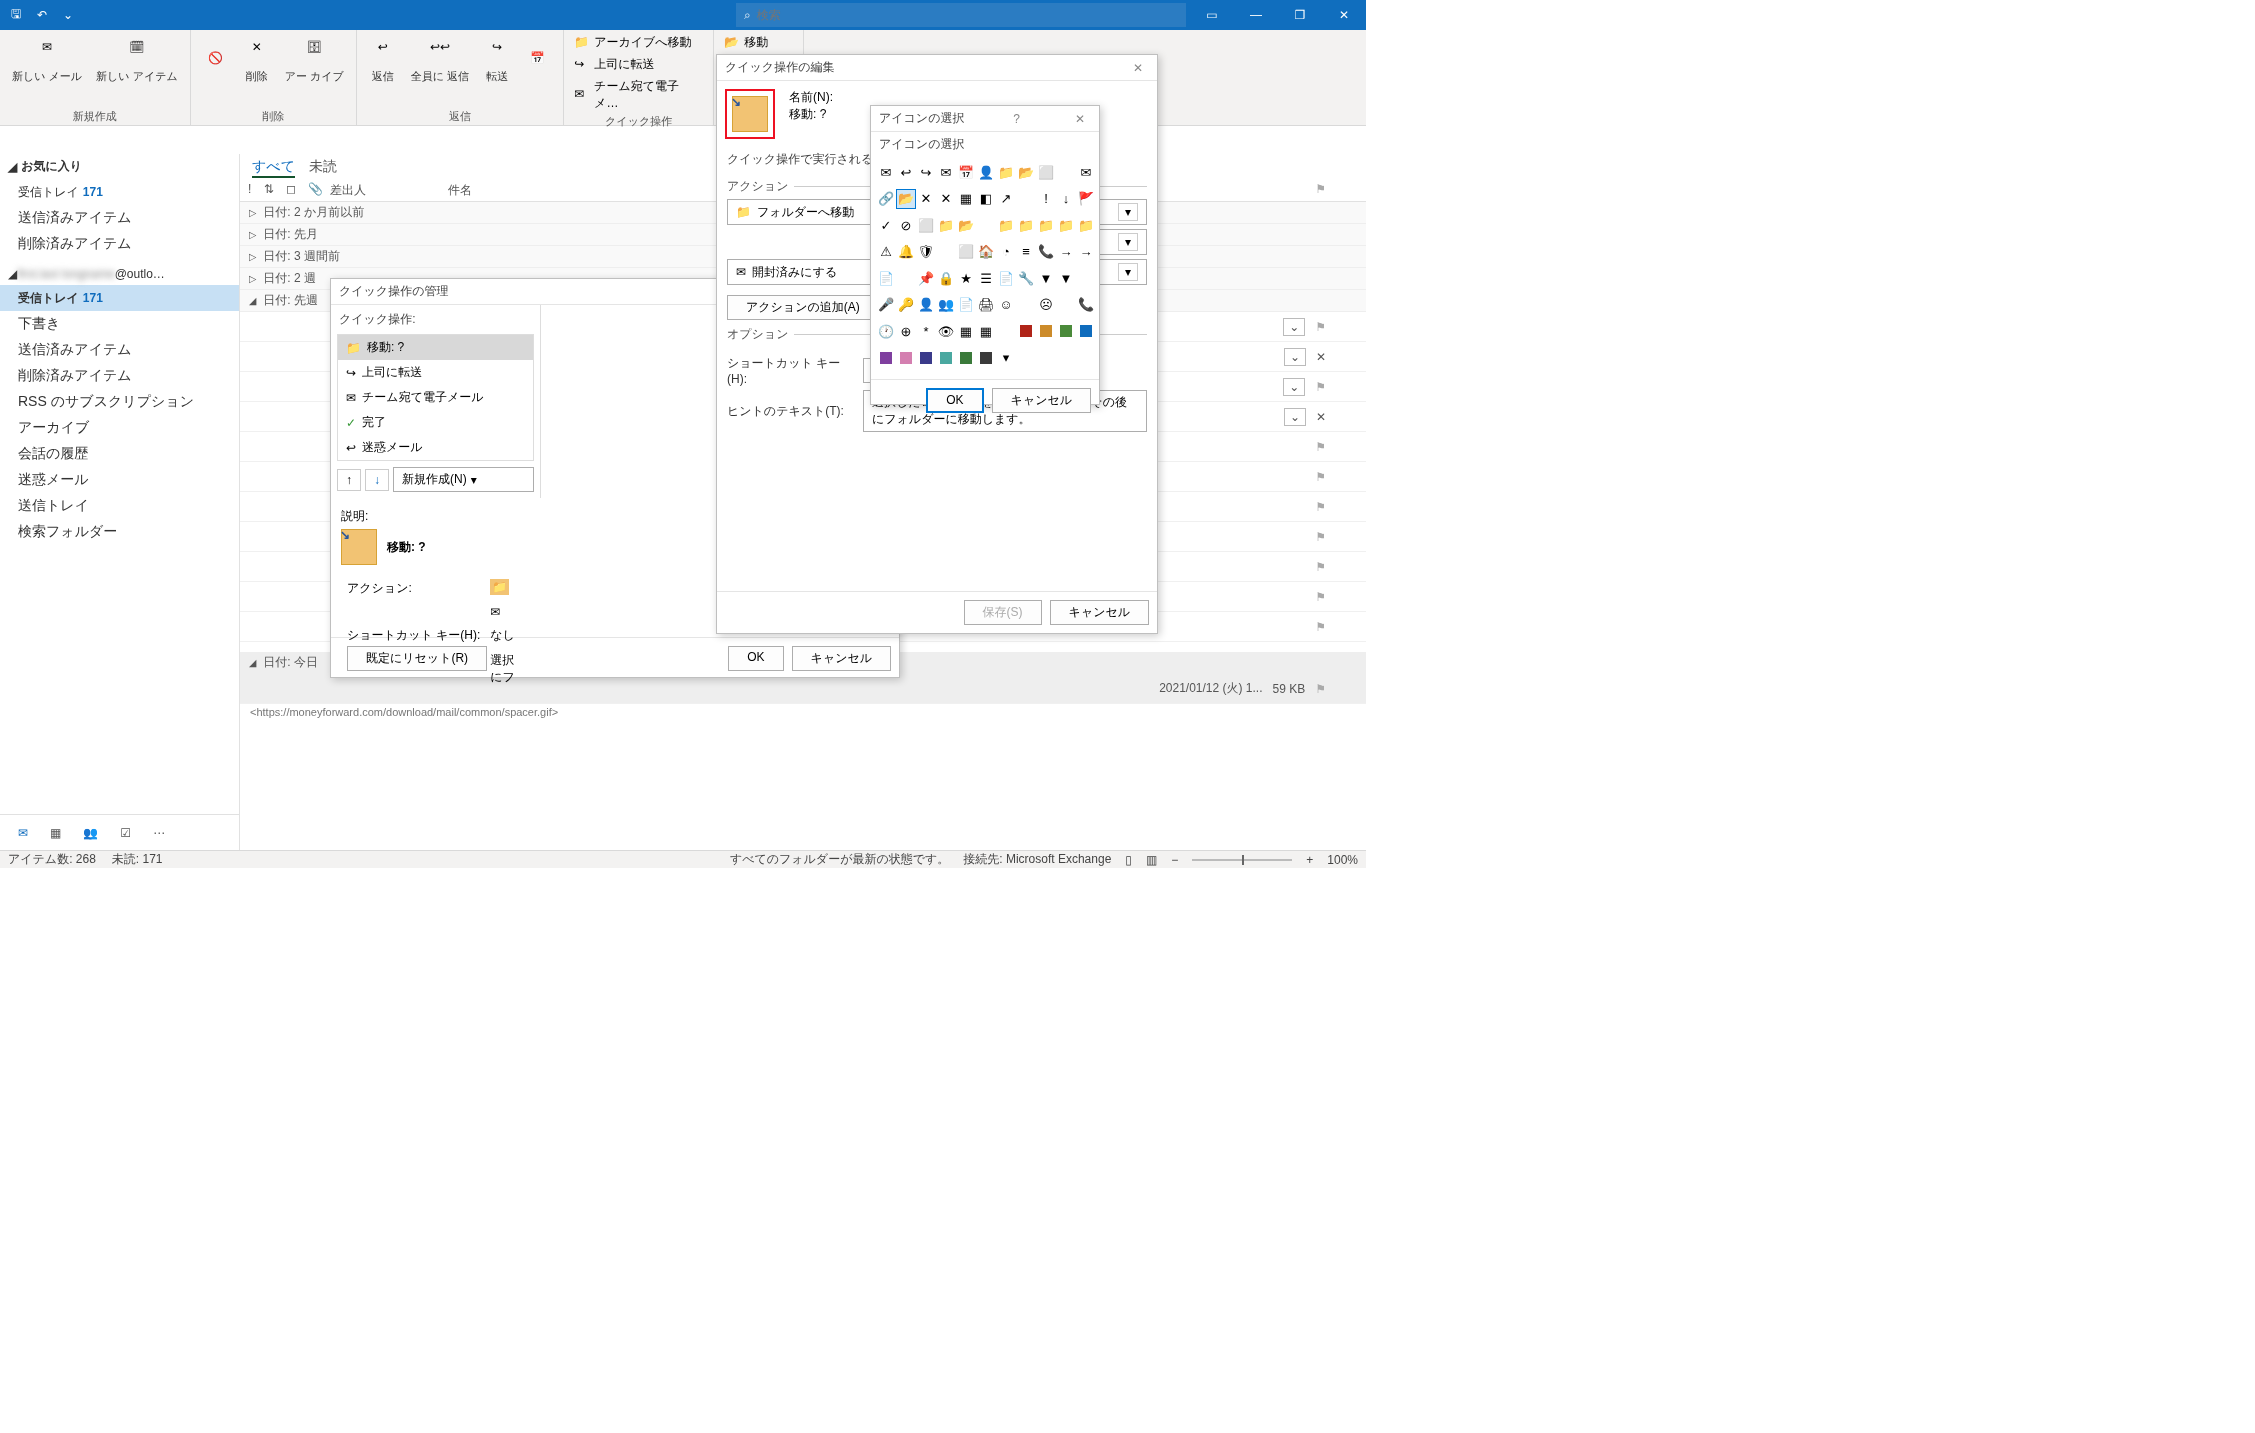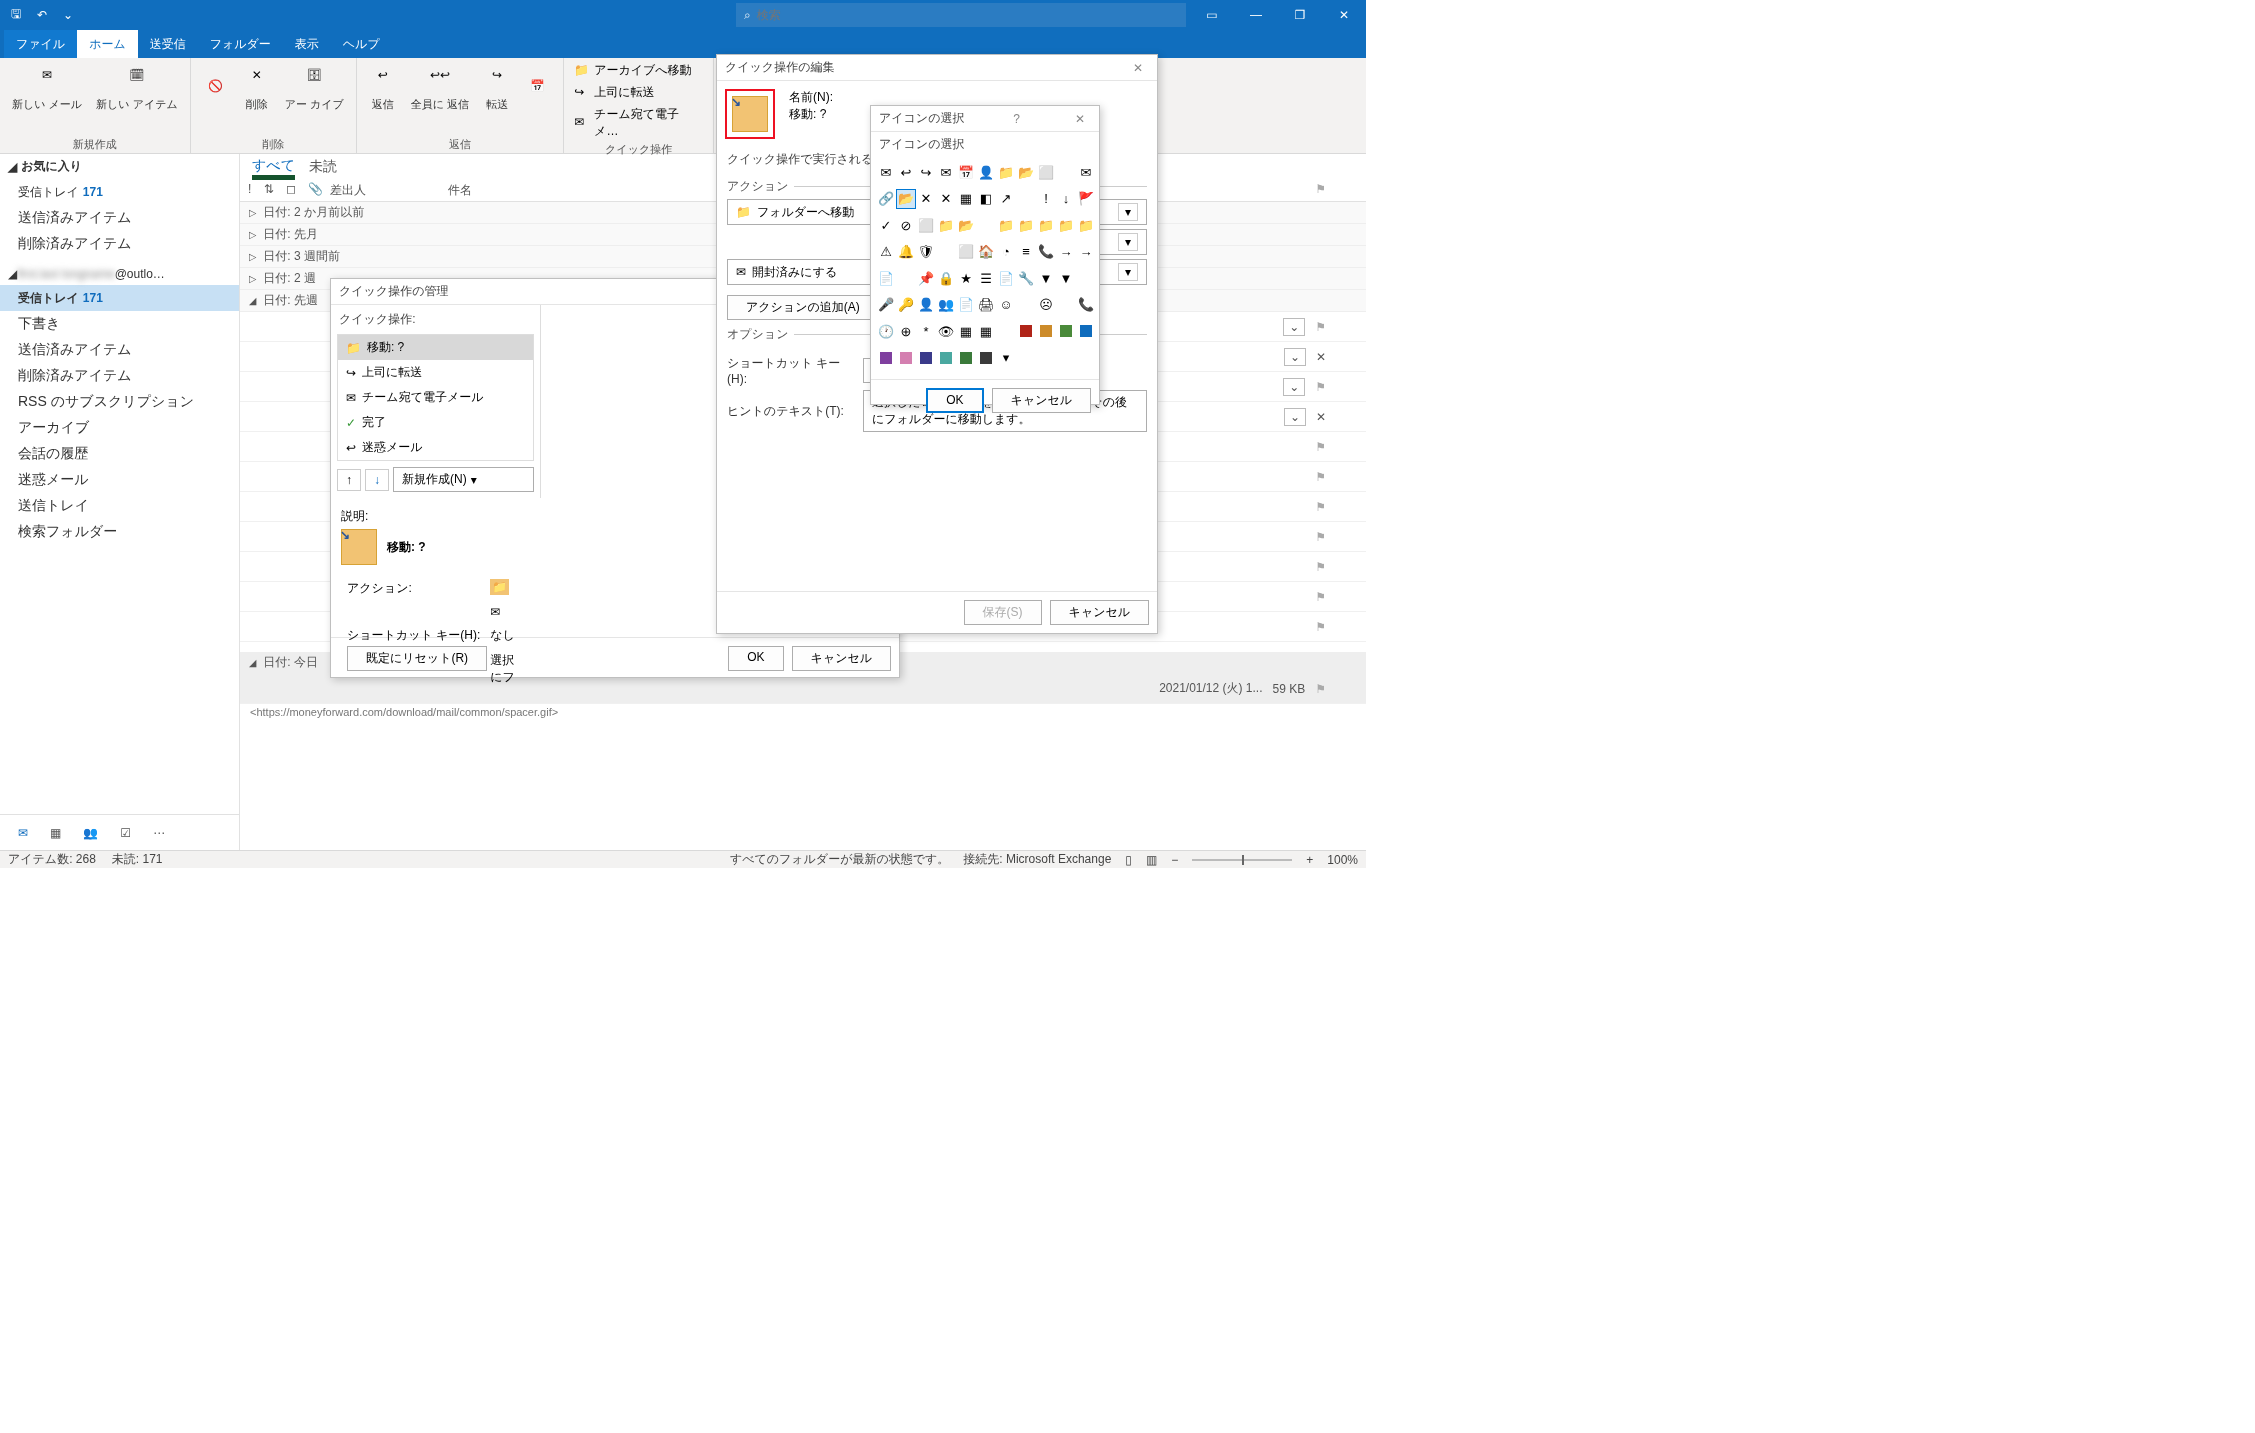--- a/index.html
+++ b/index.html
@@ -43,21 +43,21 @@
 .nav .item .cnt { color: #0f6cbd; font-weight: bold; margin-left: 4px; }
 .nav .item.sel .cnt { color: #0f6cbd; }
 .nav .acct { font-size: 15px; padding: 4px 8px; display: flex; align-items: center; color: #333; }
 .nav .acct .blur { filter: blur(3px); color: #888; white-space: nowrap; overflow: hidden; }
 .nav .bottom { margin-top: auto; height: 36px; border-top: 1px solid #e1e1e1; display: flex; align-items: center; gap: 22px; padding-left: 18px; color: #555; }
 
 
 .msglist { flex: 1; position: relative; }
 .msglist .tabs { height: 28px; display: flex; align-items: center; gap: 14px; padding-left: 12px; }
 .msglist .tabs .mt { font-size: 14px; color: #555; border-bottom: 2px solid transparent; }
-.msglist .tabs .mt.act { color: #0f6cbd; border-bottom: 5px solid #14532d; }
+.msglist .tabs .mt.act { color: #0f6cbd; border-bottom: 2px solid #14532d; }
 .msglist .hdr { height: 20px; border-bottom: 1px solid #e1e1e1; display: flex; padding-left: 8px; color: #555; font-size: 11px; gap: 8px; }
 .msglist .grp { height: 22px; display: flex; align-items: center; padding-left: 8px; background: #f9f9f9; color: #555; font-size: 12px; border-bottom: 1px solid #eee; }
 .msglist .grp .tri { margin-right: 6px; transform: scale(0.8); }
 .msglist .note { padding: 10px 20px; text-align: center; color: #555; }
 .msglist .note a { color: #0f6cbd; text-decoration: underline; }
 .msglist .row { display: flex; height: 30px; align-items: center; border-bottom: 1px solid #f0f0f0; padding-left: 8px; }
 .msglist .row .meta { margin-left: auto; color: #555; display: flex; align-items: center; gap: 10px; padding-right: 40px; }
 .msglist .row .jumpbox { width: 22px; height: 18px; border: 1px solid #bbb; display: flex; align-items: center; justify-content: center; }
 .flagicon { color: #aaa; }
 .msglist .srcline { font-size: 11px; color: #777; padding: 2px 10px; }
@@ -136,28 +136,20 @@
       <input placeholder="検索" style="">
     </div>
     <div class="win-btns">
       <div class="u">▭</div>
       <div class="u">—</div>
       <div class="u">❐</div>
       <div class="u">✕</div>
     </div>
   </div>
 
-  <div class="ribtabs">
-    <div class="tab file">ファイル</div>
-    <div class="tab active">ホーム</div>
-    <div class="tab">送受信</div>
-    <div class="tab">フォルダー</div>
-    <div class="tab">表示</div>
-    <div class="tab">ヘルプ</div>
-  </div>
 
   <div class="ribbon">
     <div class="rgroup">
       <div class="btns">
         <div class="rbtn">
           <span class="ico u">✉</span>
           <span class="lbl">新しい
 メール</span>
         </div>
         <div class="rbtn">

